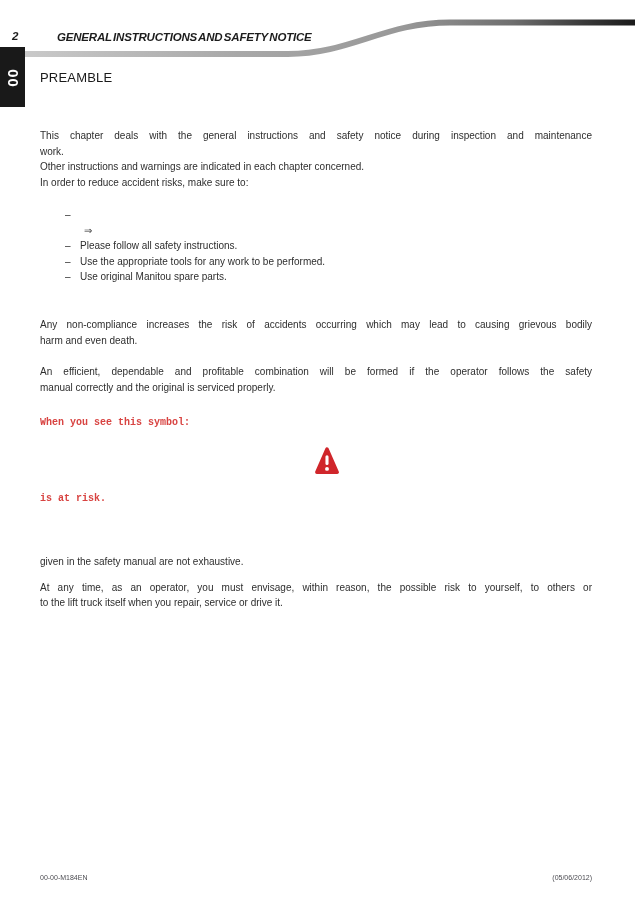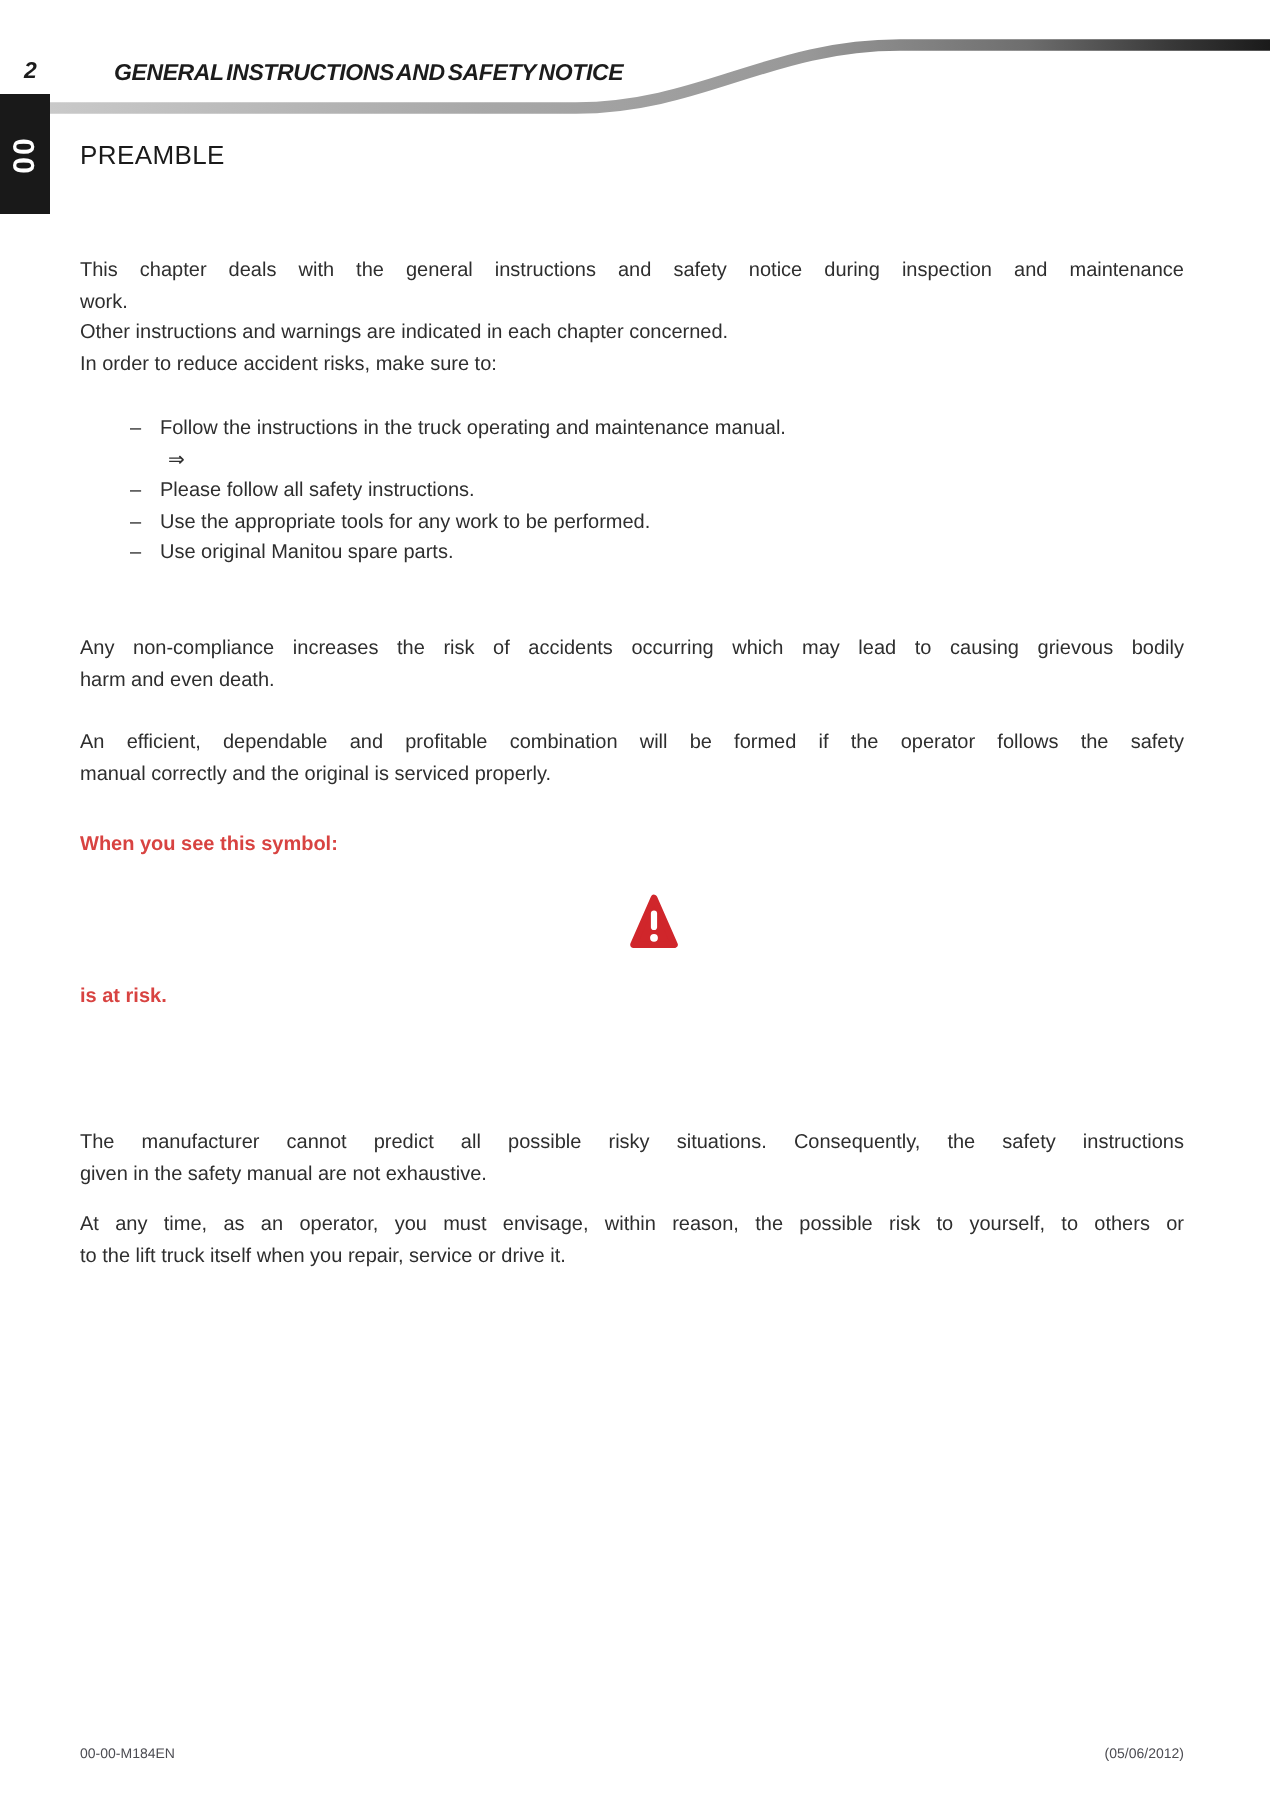--- a/index.html
+++ b/index.html
@@ -29,21 +29,21 @@
   .stitle{
     position:absolute;left:40px;top:70px;
     font-weight:normal;font-size:13px;color:#1a1a1a;letter-spacing:0.2px;
   }
   
   .block{
     position:absolute;left:40px;width:552px;
     font-size:10px;line-height:15.5px;color:#2e2e2e;
   }
   .j{text-align:justify;text-align-last:justify;margin-top:10px;}
-  .red{color:#d84341;font-weight:bold;}
+  .red{color:#d84341;font-weight:bold;font-family:Liberation Mono, monospace;}
   .brow{display:flex;}
   .bm{flex:none;width:15px;margin-left:25px;}
   .brow.arrow .bm{margin-left:44px;width:21px;}
   .bt{flex:none;}
   
   .wtri{position:absolute;left:315px;top:446px;width:24px;height:30px;}
   
   .footer{
     position:absolute;left:40px;top:874px;width:552px;
     display:flex;justify-content:space-between;
@@ -85,21 +85,20 @@
     <div>Other instructions and warnings are indicated in each chapter concerned.</div>
   </div>
 
   <div class="block" style="top:175px;">
     <div>In order to reduce accident risks, make sure to:</div>
   </div>
 
   <div class="block" style="top:207px;">
     <div class="brow">
       <span class="bm">–</span>
-      <span class="bt">Follow the instructions in the truck operating and maintenance manual.</span>
     </div>
     <div class="brow arrow">
       <span class="bm">⇒</span>
     </div>
     <div class="brow">
       <span class="bm">–</span>
       <span class="bt">Please follow all safety instructions.</span>
     </div>
     <div class="brow">
       <span class="bm">–</span>
@@ -131,21 +130,20 @@
       <rect x="10.45" y="9.2" width="3.1" height="9.8" rx="1.55" fill="#ffffff"></rect>
       <circle cx="12" cy="22.9" r="1.95" fill="#ffffff"></circle>
     </svg>
   </div>
 
   <div class="block red" style="top:490px;line-height:17px;">
     <div>is at risk.</div>
   </div>
 
   <div class="block" style="top:554px;">
-    <div class="j">The manufacturer cannot predict all possible risky situations. Consequently, the safety instructions</div>
     <div>given in the safety manual are not exhaustive.</div>
     <div class="j">At any time, as an operator, you must envisage, within reason, the possible risk to yourself, to others or</div>
     <div>to the lift truck itself when you repair, service or drive it.</div>
   </div>
 
 
   <div class="footer">
     <span>00-00-M184EN</span>
     <span>(05/06/2012)</span>
   </div>

